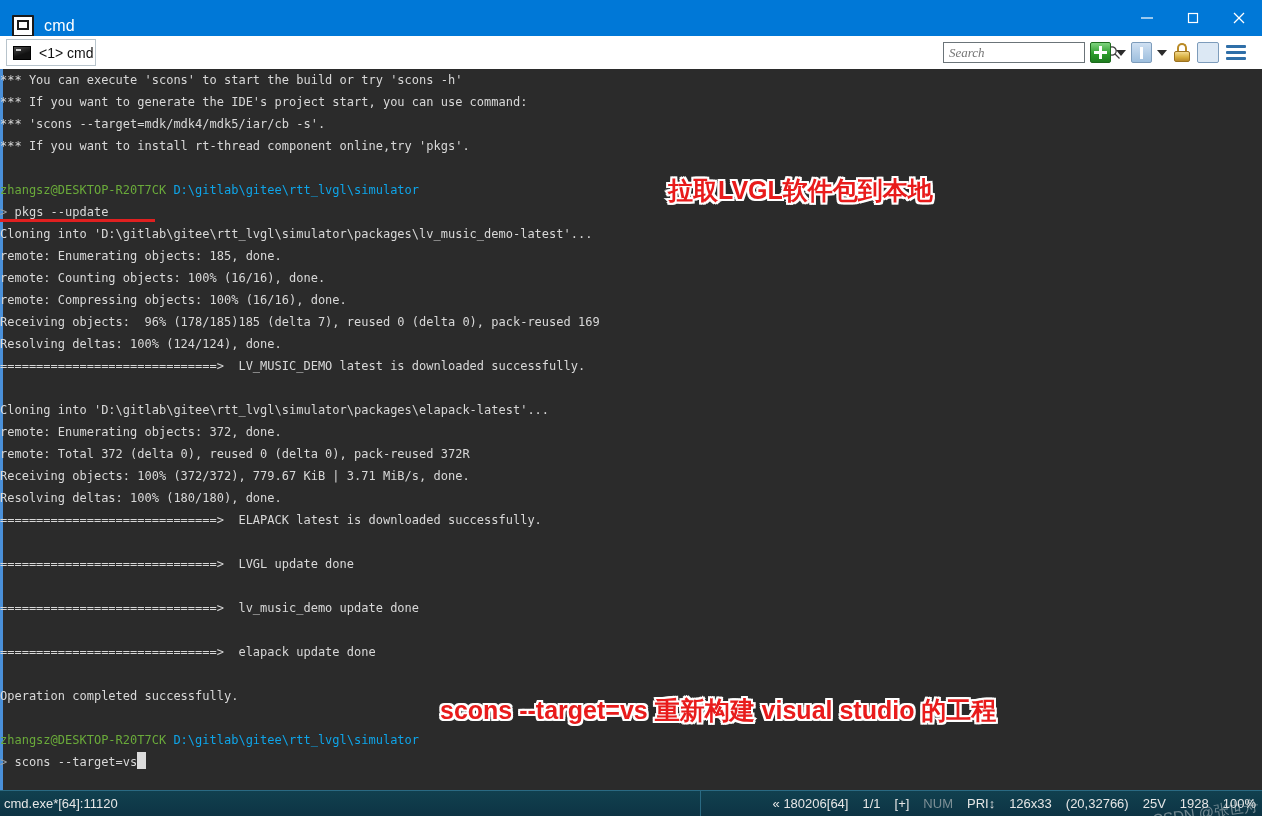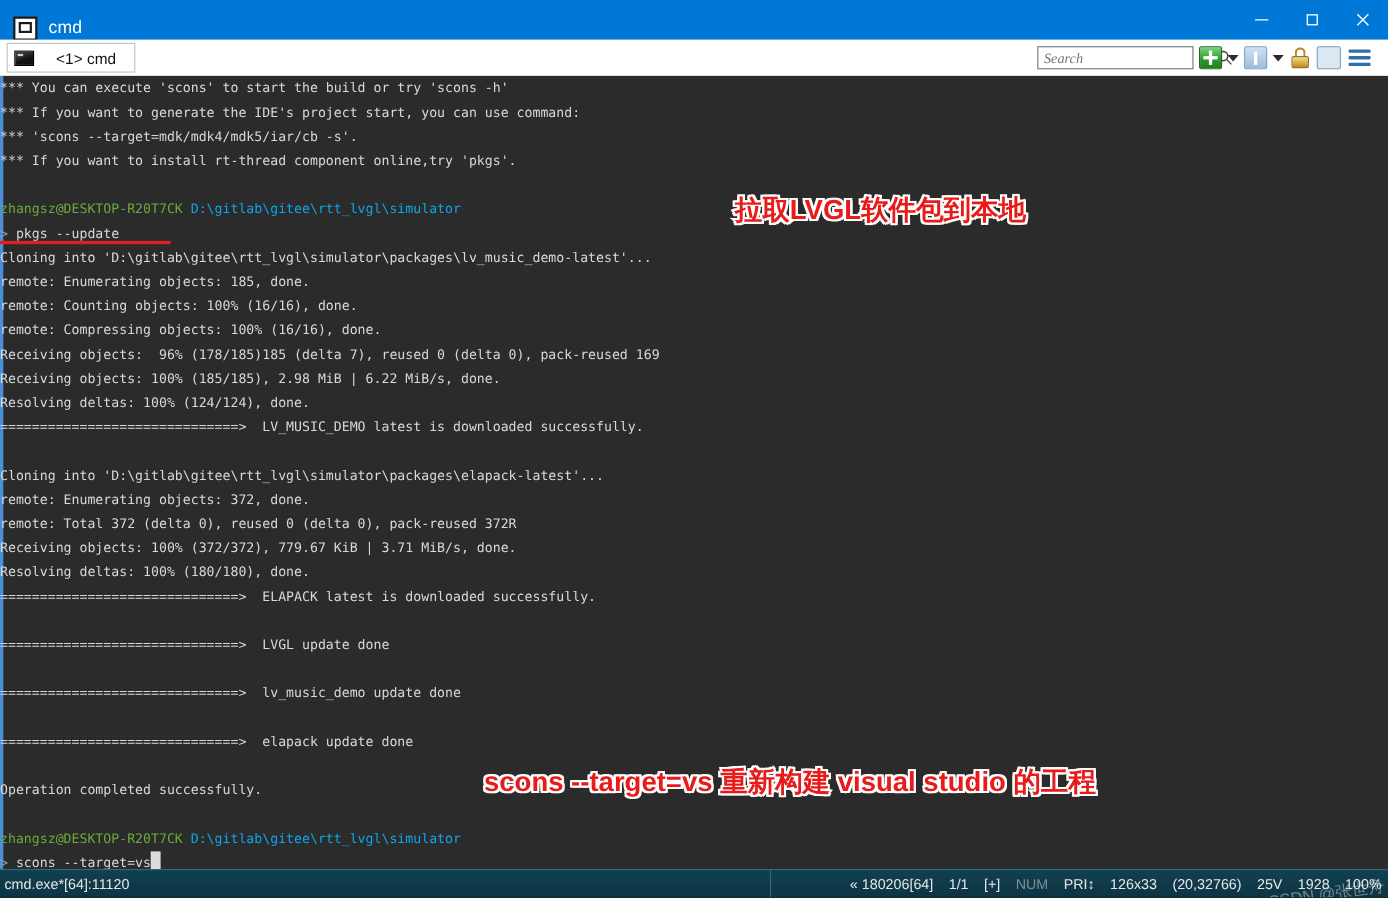--- a/index.html
+++ b/index.html
@@ -75,25 +75,24 @@
     border-bottom: 1px solid #9fa8ad;
     display: flex;
     align-items: center;
   }
   .tab {
     margin-left: 6px;
     height: 27px;
     min-width: 90px;
     display: flex;
     align-items: center;
-    padding: 0 17px 0 6px;
+    padding: 0 2px 0 6px;
     background: #ffffff;
     border: 1px solid #b8c4cc;
     box-sizing: border-box;
-    gap: 12px;
   }
   .tab-icon {
     width: 18px; height: 14px;
     background: linear-gradient(160deg,#4a4a4a 0%, #121212 60%);
     border: 1px solid #000;
     box-sizing: border-box;
     position: relative;
     flex: none;
   }
   .tab-icon::after {
@@ -418,21 +417,20 @@
         <div class="line">*** 'scons --target=mdk/mdk4/mdk5/iar/cb -s'.</div>
         <div class="line">*** If you want to install rt-thread component online,try 'pkgs'.</div>
         <div class="line"></div>
         <div class="line"><span class="c-user">zhangsz@DESKTOP-R20T7CK </span><span class="c-path">D:\gitlab\gitee\rtt_lvgl\simulator</span></div>
         <div class="line"><span class="c-prompt">&gt; </span><span class="c-txt">pkgs --update</span></div>
         <div class="line">Cloning into 'D:\gitlab\gitee\rtt_lvgl\simulator\packages\lv_music_demo-latest'...</div>
         <div class="line">remote: Enumerating objects: 185, done.</div>
         <div class="line">remote: Counting objects: 100% (16/16), done.</div>
         <div class="line">remote: Compressing objects: 100% (16/16), done.</div>
         <div class="line">Receiving objects:  96% (178/185)185 (delta 7), reused 0 (delta 0), pack-reused 169</div>
-        <div class="line">Receiving objects: 100% (185/185), 2.98 MiB | 6.22 MiB/s, done.</div>
         <div class="line">Resolving deltas: 100% (124/124), done.</div>
         <div class="line">==============================&gt;  LV_MUSIC_DEMO latest is downloaded successfully.</div>
         <div class="line"></div>
         <div class="line">Cloning into 'D:\gitlab\gitee\rtt_lvgl\simulator\packages\elapack-latest'...</div>
         <div class="line">remote: Enumerating objects: 372, done.</div>
         <div class="line">remote: Total 372 (delta 0), reused 0 (delta 0), pack-reused 372R</div>
         <div class="line">Receiving objects: 100% (372/372), 779.67 KiB | 3.71 MiB/s, done.</div>
         <div class="line">Resolving deltas: 100% (180/180), done.</div>
         <div class="line">==============================&gt;  ELAPACK latest is downloaded successfully.</div>
         <div class="line"></div>

